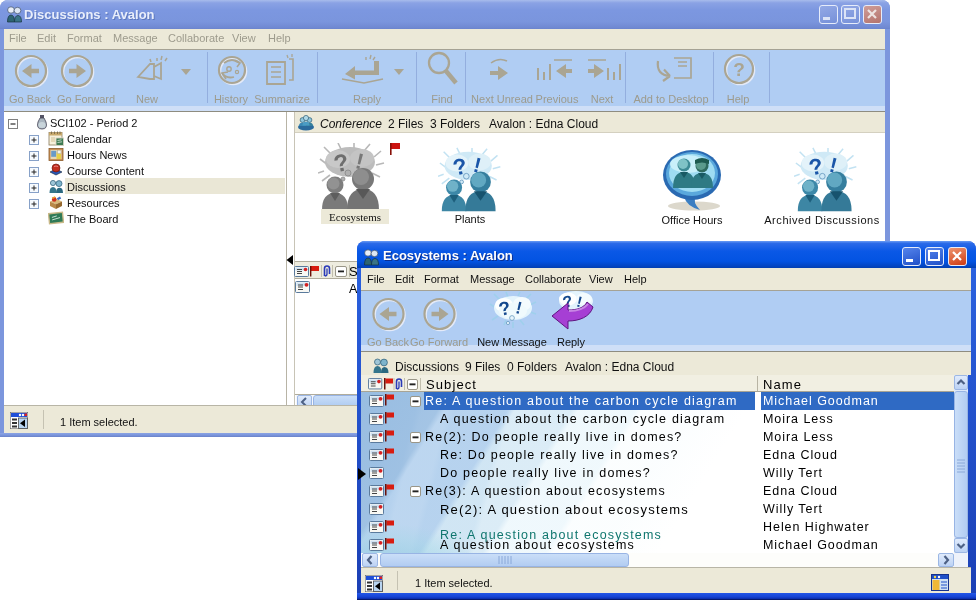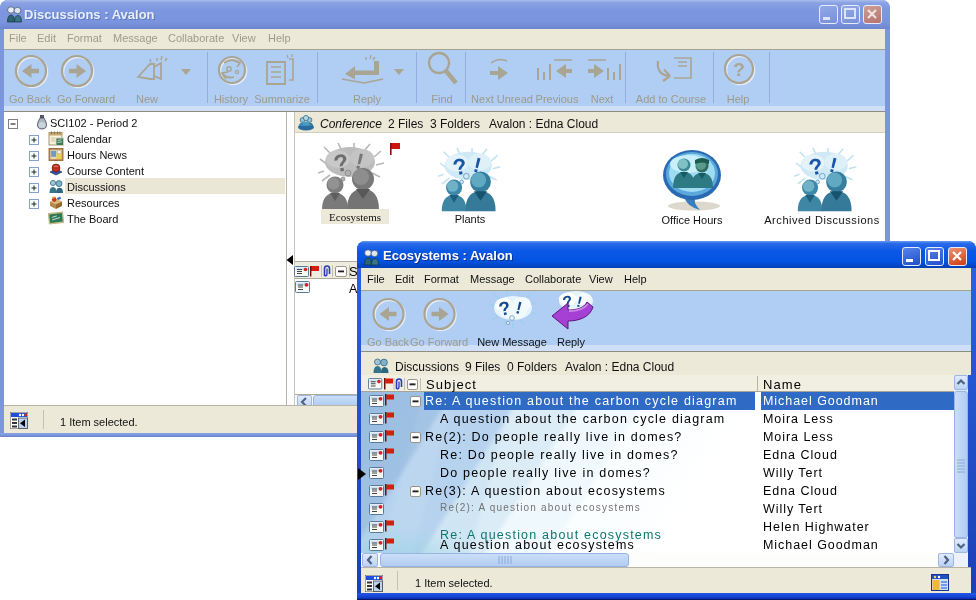--- a/index.html
+++ b/index.html
@@ -139,21 +139,21 @@
   <div class="a gray" style="left:30px;top:93px;transform:translateX(-50%);">Go Back</div>
   <div class="a gray" style="left:86px;top:93px;transform:translateX(-50%);">Go Forward</div>
   <div class="a gray" style="left:147px;top:93px;transform:translateX(-50%);">New</div>
   <div class="a gray" style="left:231px;top:93px;transform:translateX(-50%);">History</div>
   <div class="a gray" style="left:282px;top:93px;transform:translateX(-50%);">Summarize</div>
   <div class="a gray" style="left:367px;top:93px;transform:translateX(-50%);">Reply</div>
   <div class="a gray" style="left:442px;top:93px;transform:translateX(-50%);">Find</div>
   <div class="a gray" style="left:502px;top:93px;transform:translateX(-50%);">Next Unread</div>
   <div class="a gray" style="left:557px;top:93px;transform:translateX(-50%);">Previous</div>
   <div class="a gray" style="left:602px;top:93px;transform:translateX(-50%);">Next</div>
-  <div class="a gray" style="left:671px;top:93px;transform:translateX(-50%);">Add to Course</div>
+  <div class="a gray" style="left:671px;top:93px;transform:translateX(-50%);">Add to Desktop</div>
   <div class="a gray" style="left:738px;top:93px;transform:translateX(-50%);">Help</div>
  </div>
 
  <div class="a" style="left:4px;top:112px;width:881px;height:293px;background:#fff;"></div>
 
  <div class="a" style="left:286px;top:112px;width:1px;height:293px;background:#b8b4a6;"></div>
  <div class="a" style="left:294px;top:112px;width:1px;height:293px;background:#c8c4b6;"></div>
 
  <svg class="a" style="left:286px;top:255px" width="7" height="10" viewBox="0 0 7 10">
    <path d="M7 0 L7 10 L0.5 5 Z" fill="#000"></path>
@@ -628,21 +628,21 @@
   <div class="a" style="left:83px;top:171px;font-size:12.5px;letter-spacing:1.2px;color:#000;">A question about the carbon cycle diagram</div>
   <div class="a" style="left:406px;top:171px;font-size:12.5px;letter-spacing:0.95px;color:#000;">Moira Less</div>
   <div class="a" style="left:68px;top:189px;font-size:12.5px;letter-spacing:1.2px;color:#000;">Re(2): Do people really live in domes?</div>
   <div class="a" style="left:406px;top:189px;font-size:12.5px;letter-spacing:0.95px;color:#000;">Moira Less</div>
   <div class="a" style="left:83px;top:207px;font-size:12.5px;letter-spacing:1.2px;color:#000;">Re: Do people really live in domes?</div>
   <div class="a" style="left:406px;top:207px;font-size:12.5px;letter-spacing:0.95px;color:#000;">Edna Cloud</div>
   <div class="a" style="left:83px;top:225px;font-size:12.5px;letter-spacing:1.2px;color:#000;">Do people really live in domes?</div>
   <div class="a" style="left:406px;top:225px;font-size:12.5px;letter-spacing:0.95px;color:#000;">Willy Tert</div>
   <div class="a" style="left:68px;top:243px;font-size:12.5px;letter-spacing:1.2px;color:#000;">Re(3): A question about ecosystems</div>
   <div class="a" style="left:406px;top:243px;font-size:12.5px;letter-spacing:0.95px;color:#000;">Edna Cloud</div>
-  <div class="a" style="left:83px;top:261px;font-size:10px;letter-spacing:1.2px;color:#737373;">Re(2): A question about ecosystems</div>
+  <div class="a" style="left:83px;top:261px;font-size:13px;letter-spacing:1.2px;color:#000000;">Re(2): A question about ecosystems</div>
   <div class="a" style="left:406px;top:261px;font-size:12.5px;letter-spacing:0.95px;color:#000;">Willy Tert</div>
   <div class="a" style="left:83px;top:268px;font-size:12.5px;letter-spacing:1.2px;color:#0f766e;margin-top:19px;">Re: A question about ecosystems</div>
   <div class="a" style="left:406px;top:279px;font-size:12.5px;letter-spacing:0.95px;color:#000;">Helen Highwater</div>
   <div class="a" style="left:83px;top:297px;font-size:12.5px;letter-spacing:1.2px;color:#000;">A question about ecosystems</div>
   <div class="a" style="left:406px;top:297px;font-size:12.5px;letter-spacing:0.95px;color:#000;">Michael Goodman</div>
 
   <div class="a" style="left:597px;top:134px;width:14px;height:178px;background:#dde8fa;"></div>
   <div class="sbtn" style="left:597px;top:134px;width:14px;height:15px;">
     <svg width="12" height="13">
           <path d="M2.5 8 L6 4.5 L9.5 8" stroke="#4d6185" stroke-width="2.2" fill="none"></path>

